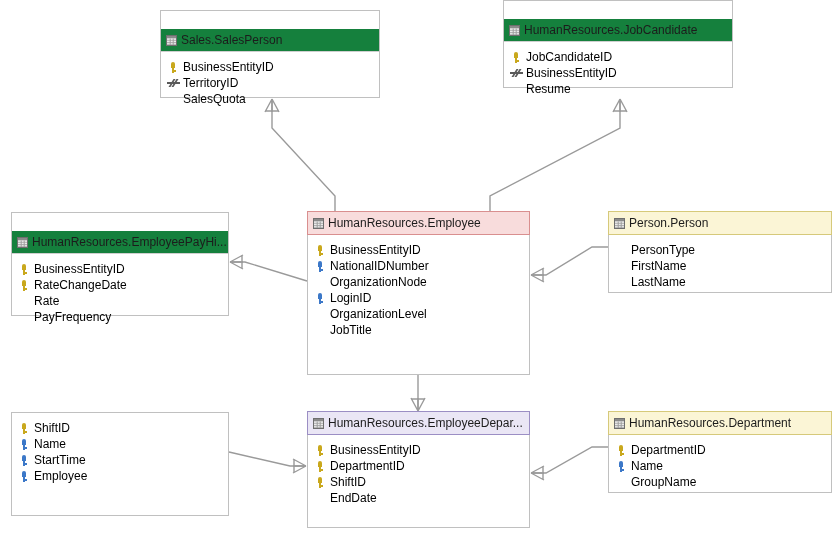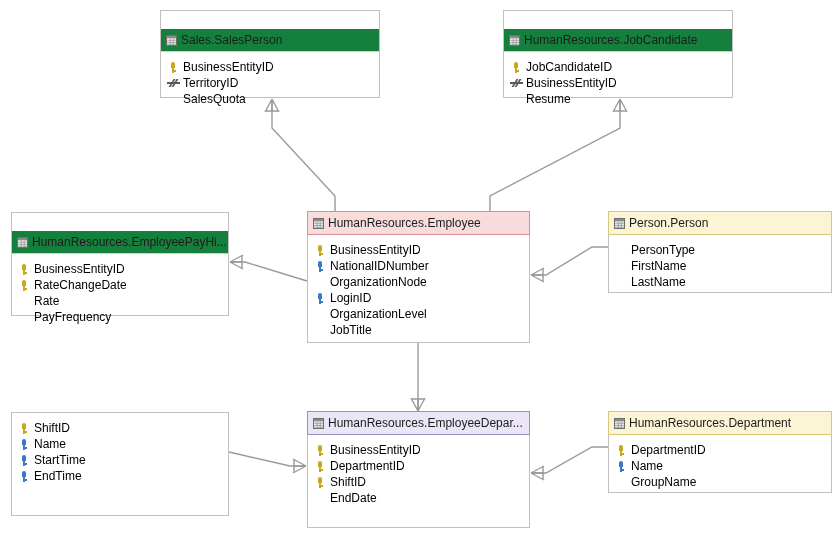--- a/index.html
+++ b/index.html
@@ -238,21 +238,21 @@
             <span class="fk-glyph"></span>
           </span>
           <span class="field-label">TerritoryID</span>
         </div>
         <div class="field-row">
           <span class="field-icon"></span>
           <span class="field-label">SalesQuota</span>
         </div>
       </div>
     </div>
-    <div class="entity accent-plain" style="left: 503px; top: 10px; width: 230px; height: 88px;">
+    <div class="entity accent-plain" style="left: 503px; top: 0; width: 230px; height: 88px;">
       <div class="entity-header">
         <span class="grid-icon"><svg width="11" height="11" viewBox="0 0 11 11">
             <rect x="0.5" y="0.5" width="10" height="10" fill="#ffffff" stroke="#6e6e6e"></rect>
             <rect x="1" y="1" width="9" height="2.4" fill="#8a8a8a"></rect>
             <line x1="1" x2="10" y1="5.2" y2="5.2" stroke="#9d9d9d" stroke-width="1"></line>
             <line x1="1" x2="10" y1="7.3" y2="7.3" stroke="#9d9d9d" stroke-width="1"></line>
             <line x1="1" x2="10" y1="9.2" y2="9.2" stroke="#9d9d9d" stroke-width="1"></line>
             <line y1="3.5" y2="10" x1="4.2" x2="4.2" stroke="#9d9d9d" stroke-width="1"></line>
             <line y1="3.5" y2="10" x1="7.2" x2="7.2" stroke="#9d9d9d" stroke-width="1"></line>
           </svg></span>
@@ -306,21 +306,21 @@
         <div class="field-row">
           <span class="field-icon"></span>
           <span class="field-label">Rate</span>
         </div>
         <div class="field-row">
           <span class="field-icon"></span>
           <span class="field-label">PayFrequency</span>
         </div>
       </div>
     </div>
-    <div class="entity accent-red" style="left: 307px; top: 211px; width: 223px; height: 132px;">
+    <div class="entity accent-red" style="left: 307px; top: 211px; width: 223px; height: 164px;">
       <div class="entity-header">
         <span class="grid-icon"><svg width="11" height="11" viewBox="0 0 11 11">
             <rect x="0.5" y="0.5" width="10" height="10" fill="#ffffff" stroke="#6e6e6e"></rect>
             <rect x="1" y="1" width="9" height="2.4" fill="#8a8a8a"></rect>
             <line x1="1" x2="10" y1="5.2" y2="5.2" stroke="#9d9d9d" stroke-width="1"></line>
             <line x1="1" x2="10" y1="7.3" y2="7.3" stroke="#9d9d9d" stroke-width="1"></line>
             <line x1="1" x2="10" y1="9.2" y2="9.2" stroke="#9d9d9d" stroke-width="1"></line>
             <line y1="3.5" y2="10" x1="4.2" x2="4.2" stroke="#9d9d9d" stroke-width="1"></line>
             <line y1="3.5" y2="10" x1="7.2" x2="7.2" stroke="#9d9d9d" stroke-width="1"></line>
           </svg></span>
@@ -404,21 +404,21 @@
         <div class="field-row">
           <span class="field-icon">
             <span class="key-vert key-blue"></span>
           </span>
           <span class="field-label">StartTime</span>
         </div>
         <div class="field-row">
           <span class="field-icon">
             <span class="key-vert key-blue"></span>
           </span>
-          <span class="field-label">EndTime</span>
+          <span class="field-label">Employee</span>
         </div>
       </div>
     </div>
     <div class="entity accent-purple" style="left: 307px; top: 411px; width: 223px; height: 117px;">
       <div class="entity-header">
         <span class="grid-icon"><svg width="11" height="11" viewBox="0 0 11 11">
             <rect x="0.5" y="0.5" width="10" height="10" fill="#ffffff" stroke="#6e6e6e"></rect>
             <rect x="1" y="1" width="9" height="2.4" fill="#8a8a8a"></rect>
             <line x1="1" x2="10" y1="5.2" y2="5.2" stroke="#9d9d9d" stroke-width="1"></line>
             <line x1="1" x2="10" y1="7.3" y2="7.3" stroke="#9d9d9d" stroke-width="1"></line>

